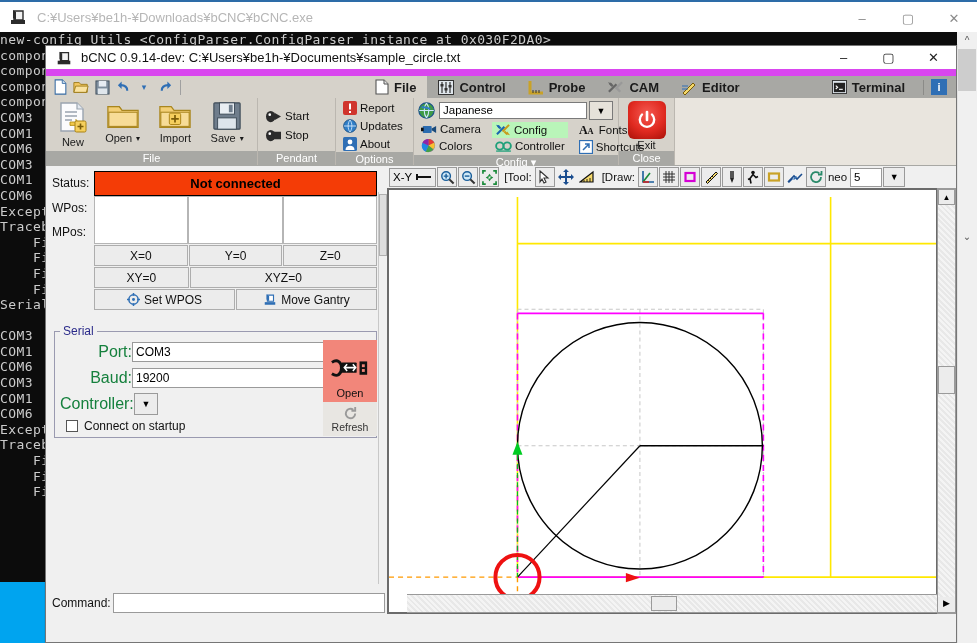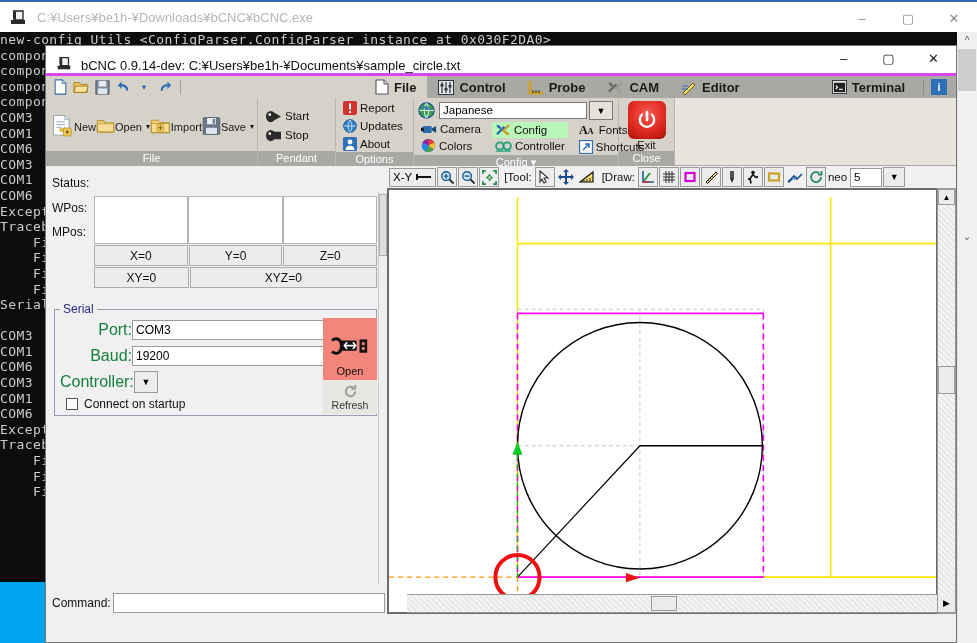--- a/index.html
+++ b/index.html
@@ -48,22 +48,22 @@
   #taskbar-accent-right { position:absolute; right:0; bottom:0; width:20px; height:61px; background:#00a4ef; }
 
   
   #bcnc {
     position:absolute; left:45px; top:45px; width:912px; height:598px;
     background:#f0f0f0;
     border:1px solid #767676;
     box-shadow:0 0 0 1px rgba(0,0,0,0.05);
   }
   #bcnc-titlebar {
-    height:30px; background:#ffffff; display:flex; align-items:flex-end;
-    border-bottom:3px solid #d946ef;
+    height:30px; background:#ffffff; display:flex; align-items:center;
+    border-bottom:7px solid #d946ef;
   }
   #bcnc-title-icon { width:20px; height:20px; margin-left:8px; margin-right:7px; position:relative; }
   #bcnc-title-text { font-size:13px; color:#111; white-space:nowrap; }
   #bcnc-winbtns { margin-left:auto; display:flex; height:30px; }
   #bcnc-winbtns .wb { width:45px; height:30px; display:flex; align-items:center; justify-content:center; color:#222; font-size:13px; }
 
   
   #ribbon-top { height:22px; background:#a8a8a4; display:flex; align-items:center; }
   #qat { width:318px; height:22px; background:#d6d2ca; display:flex; align-items:center; padding-left:4px; gap:1px; }
   .qat-btn { width:20px; height:20px; display:flex; align-items:center; justify-content:center; }
@@ -77,21 +77,21 @@
   .tab-sep { width:1px; height:15px; background:#8b8b88; margin:0 7px; }
 
   
   #ribbon {
     height:68px; background:#d6d2ca; display:flex; align-items:stretch;
     border-bottom:1px solid #a8a8a4;
   }
   .rgroup { display:flex; flex-direction:column; justify-content:space-between; border-right:1px solid #bbb7b0; }
   .rgroup-body { display:flex; padding:2px 4px 0 4px; flex:1; }
   .rgroup-label { text-align:center; font-size:11px; color:#6d6a64; height:14px; line-height:14px; background:#a8a8a4; color:#ffffff; }
-  .big-btn { width:46px; display:flex; align-items:center; justify-content:flex-start; padding-top:1px; }
+  .big-btn { width:46px; display:flex; flex-direction:column; align-items:center; justify-content:flex-start; padding-top:1px; }
   .big-btn .lbl { font-size:11px; color:#1a1a1a; margin-top:1px; white-space:nowrap; }
   .sm-btn { display:flex; align-items:center; gap:3px; font-size:11.5px; color:#111; padding:1px 3px; white-space:nowrap; }
   .sm-col { display:flex; flex-direction:column; justify-content:center; gap:2px; }
 
   .lang-row { display:flex; align-items:center; gap:2px; padding-bottom:2px; }
   .lang-input { width:148px; height:17px; background:#fff; border:1px solid #7a7a7a; font-size:11.5px; padding:0 3px; line-height:15px; }
   .lang-drop { width:24px; height:19px; background:#e6e2da; border:1px solid #7a7a7a; display:flex; align-items:center; justify-content:center; font-size:9px; }
   .cfg-grid { display:flex; gap:8px; }
   .cfg-col { display:flex; flex-direction:column; gap:1px; }
   .hl { background:#b9f5b9; }
@@ -579,20 +579,21 @@
 
     <div style="flex:1;background:#e9e5de;"></div>
   </div>
 
   <div id="main">
 
     <div id="leftpanel">
 
       <div class="status-row">
         <span class="status-lbl">Status:</span>
+        <div class="status-box">Not connected</div>
       </div>
 
       <div class="pos-row">
         <div class="pos-stack">
           <span class="pos-lbl">WPos:</span>
           <span class="pos-lbl">MPos:</span>
         </div>
         <div class="pos-fields">
           <div class="pos-field"></div>
           <div class="pos-field"></div>
@@ -604,20 +605,42 @@
         <div class="zbtn">X=0</div>
         <div class="zbtn">Y=0</div>
         <div class="zbtn">Z=0</div>
       </div>
 
       <div class="zbtn-row">
         <div class="zbtn">XY=0</div>
         <div class="zbtn" style="flex:2;">XYZ=0</div>
       </div>
 
+      <div class="zbtn-row">
+        <div class="zbtn">
+          <span class="ic">
+            <svg width="13" height="13" viewBox="0 0 14 14">
+                <circle cx="7" cy="7" r="5" fill="none" stroke="#2f6fb5" stroke-width="1.6"></circle>
+                <circle cx="7" cy="7" r="1.6" fill="#2f6fb5"></circle>
+                <path d="M7 0v3M7 11v3M0 7h3M11 7h3" stroke="#2f6fb5" stroke-width="1.6"></path>
+              </svg>
+          </span>
+          <span>Set WPOS</span>
+        </div>
+        <div class="zbtn">
+          <span class="ic">
+            <svg width="14" height="13" viewBox="0 0 16 14">
+                <path d="M2 10h12v3H2z" fill="#2f6fb5"></path>
+                <path d="M5 2h7v7H5z" fill="#fff" stroke="#2f6fb5" stroke-width="1.3"></path>
+                <path d="M4 1 l3 2 v6 l-3 -2z" fill="#2f6fb5"></path>
+              </svg>
+          </span>
+          <span>Move Gantry</span>
+        </div>
+      </div>
 
       <fieldset class="serial">
         <legend>Serial</legend>
 
         <div class="ser-row">
           <span class="ser-lbl">Port:</span>
           <div class="ser-input">COM3</div>
           <div class="ser-drop">▼</div>
         </div>
         <div class="ser-row">

